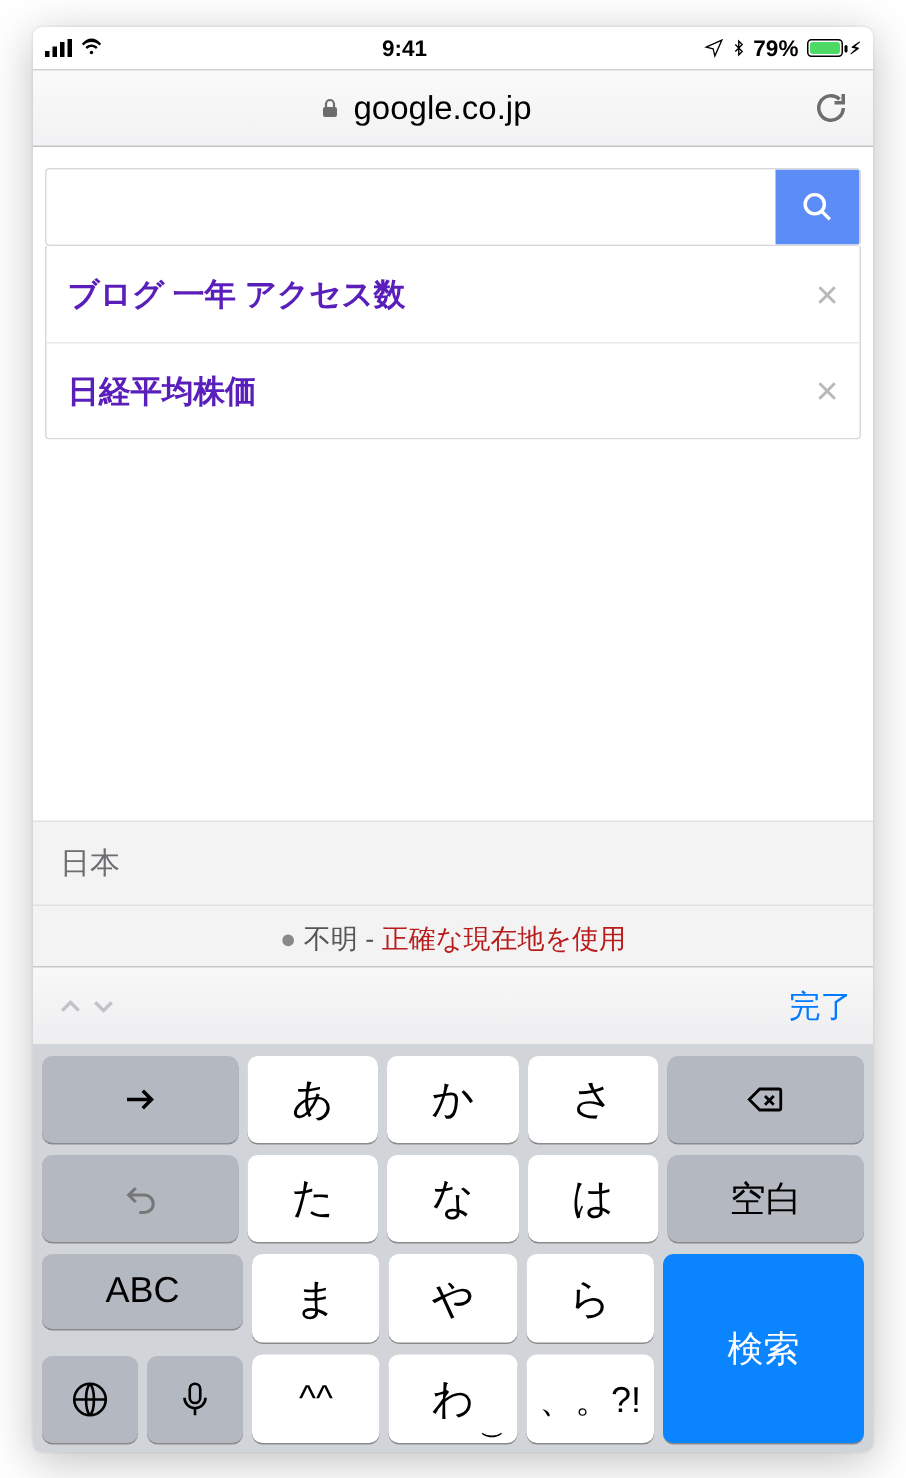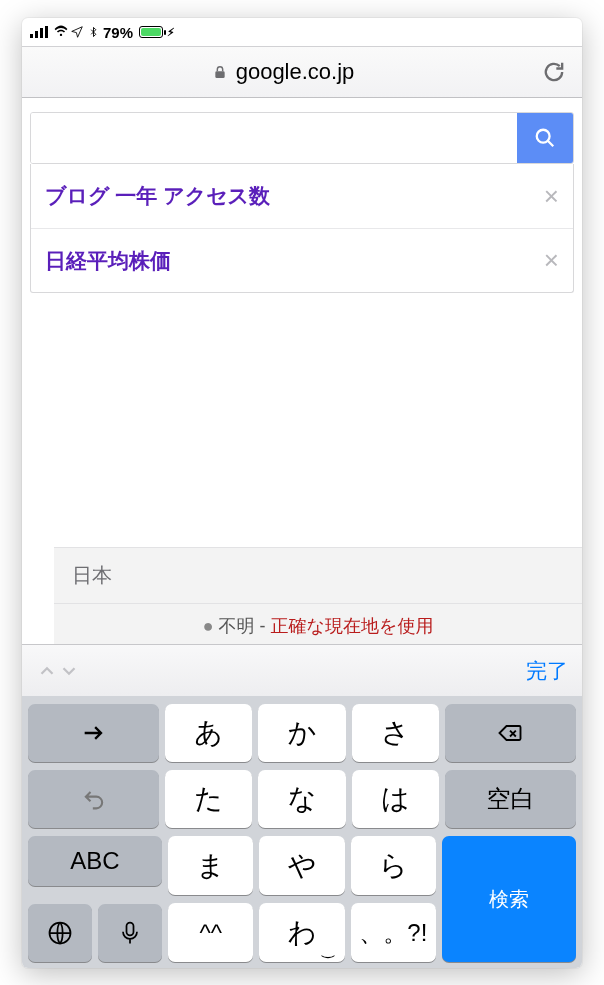--- a/index.html
+++ b/index.html
@@ -92,21 +92,20 @@
   }
   .suggestion:first-child{ border-top:none;}
   .suggestion .sx { color:#b8b8bc; font-weight:400; font-size:26px; cursor:pointer;}
 
   .footer-region {
     margin-top:auto;
     border-top:1px solid #e2e2e4;
     background:#f3f3f3;
     color:#6e6e72;
     font-size:20px;
-    margin-left:32px;
   }
   .footer-country { padding:14px 18px; }
   .footer-loc-row {
     border-top:1px solid #e2e2e4;
     text-align:center;
     padding:10px 0 6px;
     font-size:18px;
     color:#555;
   }
   .footer-loc-row .link { color:#b91c1c; }
@@ -131,21 +130,21 @@
   }
   .kb-row { display:flex; gap:6px; margin-bottom:8px; height:58px;}
   .kb-row:last-child{ margin-bottom:0;}
   .key {
     background:#fff; border-radius:7px; box-shadow:0 1px 0 #898a8d;
     display:flex; align-items:center; justify-content:center;
     font-size:28px; color:#000; cursor:pointer; user-select:none;
   }
   .key.fnkey { background:#b4b9c1; color:#000; font-size:20px;}
   .key.small { font-size:24px;}
-  .key.blue { background:#0a84ff; color:#fff; font-size:20px;}
+  .key.blue { background:#0a84ff; color:#fff; font-size:24px;}
   .w1 { flex:1; }
   .w15{ flex:1.5;}
   .sym { font-family: "Hiragino Kaku Gothic ProN", sans-serif;}
   .icon-svg { width:28px; height:28px; }
   .left-col { display:flex; flex-direction:column; gap:18px;}
   .left-col .key{ height:58px; }
 </style>
 </head>
 <body>
 
@@ -156,20 +155,21 @@
       <span class="signal-bars">
         <span></span>
           <span></span>
           <span></span>
           <span></span>
       </span>
       <svg class="wifi-icon" viewBox="0 0 24 24">
         <path d="M12 19c1 0 2-1 2-2s-1-2-2-2-2 1-2 2 1 2 2 2zm-5-6c3-3 7-3 10 0l2-2c-4-4-10-4-14 0zm-4-4c5-5 13-5 18 0l2-2C16-1 8-1 1 7z" fill="#000"></path>
       </svg>
     </div>
+    <div class="center">9:41</div>
     <div class="right">
       <svg viewBox="0 0 24 24" width="14" height="14">
         <path d="M3 11l18-8-8 18-2-8z" fill="none" stroke="#000" stroke-width="1.5"></path>
       </svg>
       <svg viewBox="0 0 24 24" width="11" height="16">
         <path d="M7 7l10 10-5 5V2l5 5L7 17" fill="none" stroke="#000" stroke-width="2"></path>
       </svg>
       <span>79%</span>
       <span class="battery">
           <span class="battery-fill"></span>

